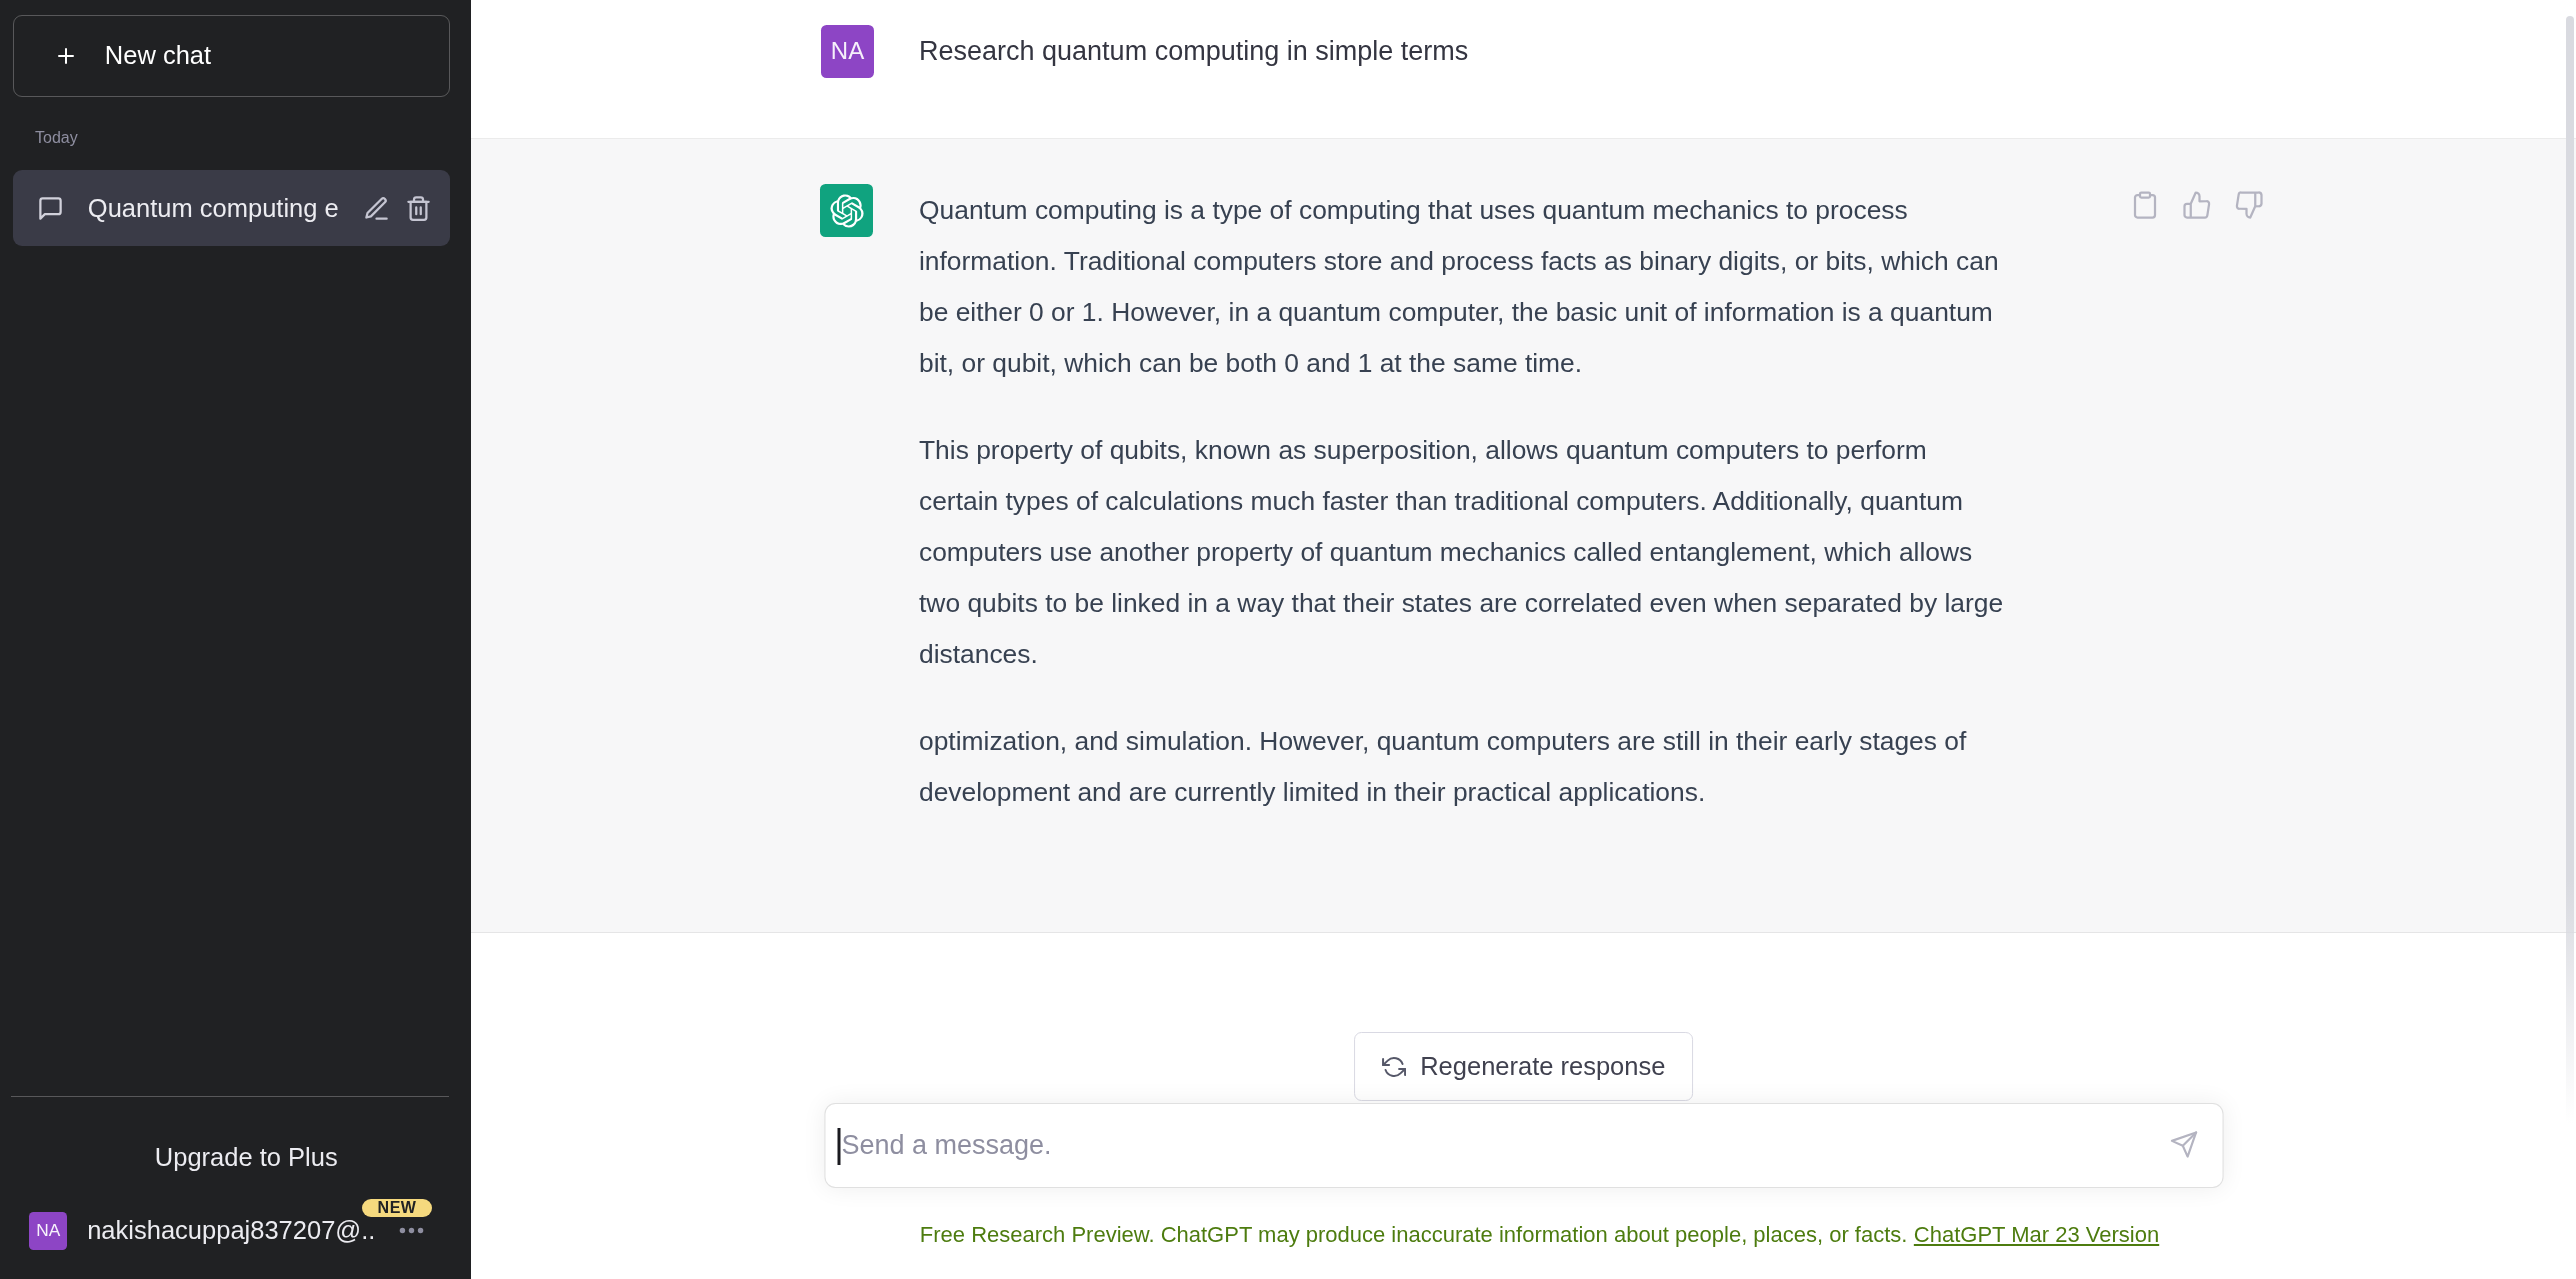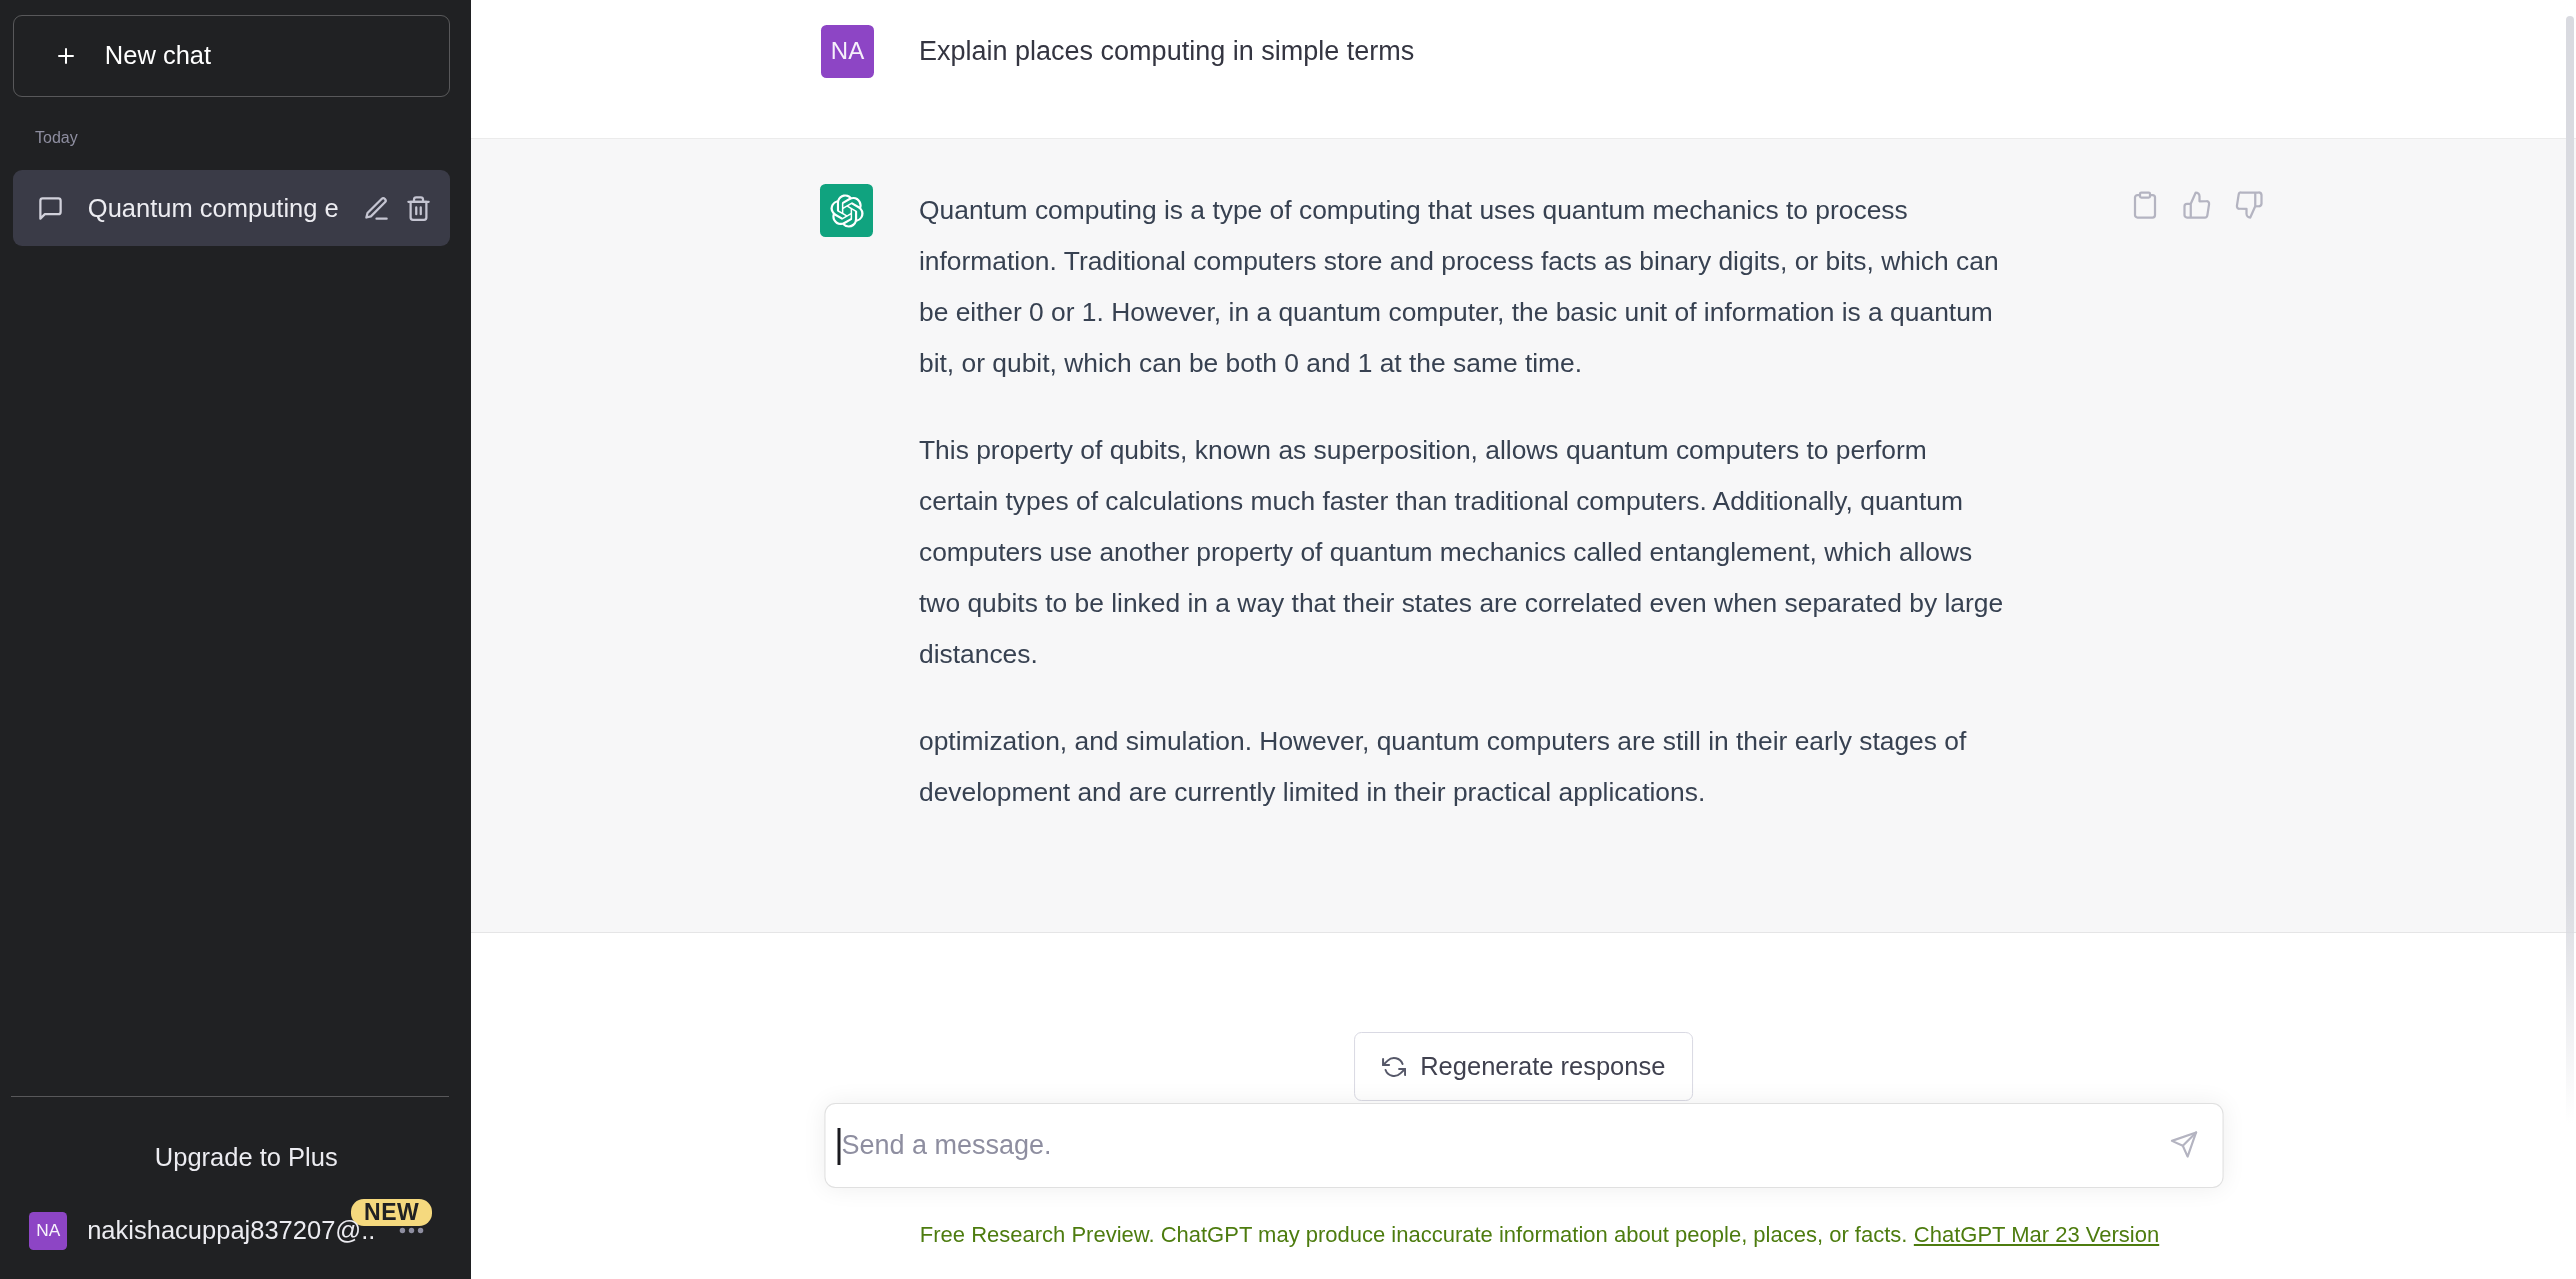--- a/index.html
+++ b/index.html
@@ -45,21 +45,21 @@
   }
   .upgrade-row {
     position: absolute; left: 15px; top: 1116px; width: 437px; height: 75px;
     display: flex; align-items: center; gap: 27px; padding-left: 25.5px;
     color: #ececf1; font-size: 25.5px; border-radius: 9px; cursor: pointer; flex-direction: column;
   }
   .new-badge {
     margin-left: auto; margin-right: 20px;
     min-width: 70px; height: 39px; border-radius: 12.8px;
     background: #f5d97e; color: #202123;
-    font-size: 23px; font-weight: 700; letter-spacing: 0.5px;
+    font-size: 16px; font-weight: 700; letter-spacing: 0.5px;
     display: flex; align-items: center; justify-content: center; padding: 0 12.8px;
   }
   .account-row {
     position: absolute; left: 12.8px; top: 1194px; width: 437px; height: 73px;
     display: flex; align-items: center; gap: 20px; padding-left: 16.4px;
     color: #ececf1; font-size: 25.5px; border-radius: 9px; cursor: pointer;
   }
   .avatar-sm {
     width: 38px; height: 38px; border-radius: 4.6px; background: #8d45c5;
     color: rgba(255,255,255,0.93); font-size: 17.3px;
@@ -197,21 +197,21 @@
         </svg>
     </span>
   </div>
 
 </aside>
 
 <main class="main">
 
   <section class="row row-user">
     <div class="msg-avatar user-avatar">NA</div>
-    <div class="user-text">Explain places computing in simple terms</div>
+    <div class="user-text">Research quantum computing in simple terms</div>
   </section>
 
   <section class="row row-assistant">
     <div class="msg-avatar bot-avatar">
       <svg width="36" height="36" viewBox="-1 -1 26 26" fill="#ffffff">
           <path d="M22.2819 9.8211a5.9847 5.9847 0 0 0-.5157-4.9108 6.0462 6.0462 0 0 0-6.5098-2.9A6.0651 6.0651 0 0 0 4.9807 4.1818a5.9847 5.9847 0 0 0-3.9977 2.9 6.0462 6.0462 0 0 0 .7427 7.0966 5.98 5.98 0 0 0 .511 4.9107 6.051 6.051 0 0 0 6.5146 2.9001A5.9847 5.9847 0 0 0 13.2599 24a6.0557 6.0557 0 0 0 5.7718-4.2058 5.9894 5.9894 0 0 0 3.9977-2.9001 6.0557 6.0557 0 0 0-.7475-7.073zm-9.022 12.6081a4.4755 4.4755 0 0 1-2.8764-1.0408l.1419-.0804 4.7783-2.7582a.7948.7948 0 0 0 .3927-.6813v-6.7369l2.02 1.1686a.071.071 0 0 1 .038.052v5.5826a4.504 4.504 0 0 1-4.4945 4.4944zm-9.6607-4.1254a4.4708 4.4708 0 0 1-.5346-3.0137l.142.0852 4.783 2.7582a.7712.7712 0 0 0 .7806 0l5.8428-3.3685v2.3324a.0804.0804 0 0 1-.0332.0615L9.74 19.9502a4.4992 4.4992 0 0 1-6.1408-1.6464zM2.3408 7.8956a4.485 4.485 0 0 1 2.3655-1.9728V11.6a.7664.7664 0 0 0 .3879.6765l5.8144 3.3543-2.0201 1.1685a.0757.0757 0 0 1-.071 0l-4.8303-2.7865A4.504 4.504 0 0 1 2.3408 7.8956zm16.5963 3.8558L13.1038 8.364 15.1192 7.2a.0757.0757 0 0 1 .071 0l4.8303 2.7913a4.4944 4.4944 0 0 1-.6765 8.1042v-5.6772a.79.79 0 0 0-.407-.667zm2.0107-3.0231l-.142-.0852-4.7735-2.7818a.7759.7759 0 0 0-.7854 0L9.409 9.2297V6.8974a.0662.0662 0 0 1 .0284-.0615l4.8303-2.7866a4.4992 4.4992 0 0 1 6.6802 4.66zM8.3065 12.863l-2.02-1.1638a.0804.0804 0 0 1-.038-.0567V6.0742a4.4992 4.4992 0 0 1 7.3757-3.4537l-.142.0805L8.704 5.459a.7948.7948 0 0 0-.3927.6813zm1.0976-2.3654l2.602-1.4998 2.6069 1.4998v2.9994l-2.5974 1.4997-2.6067-1.4997z"></path>
         </svg>
     </div>
 
     <div class="msg-body">

